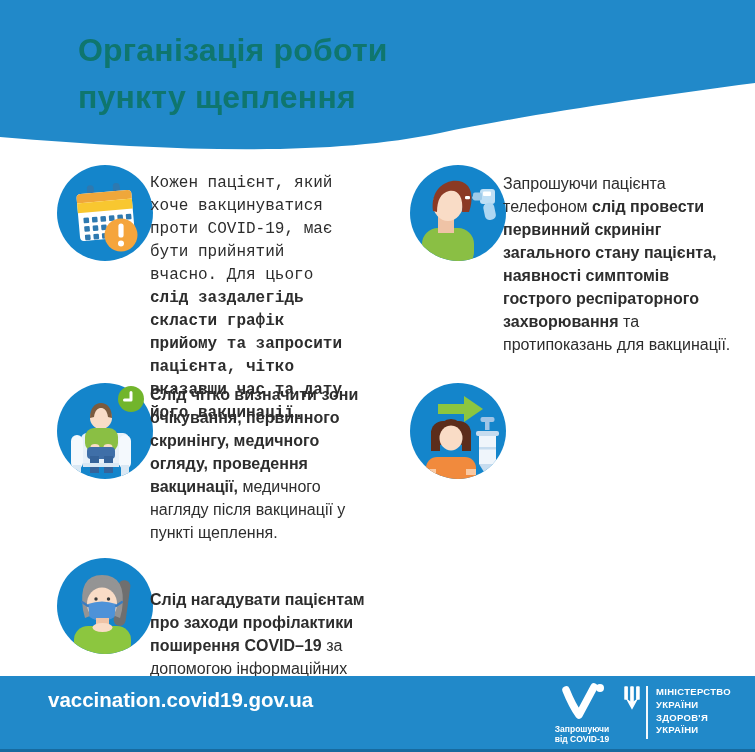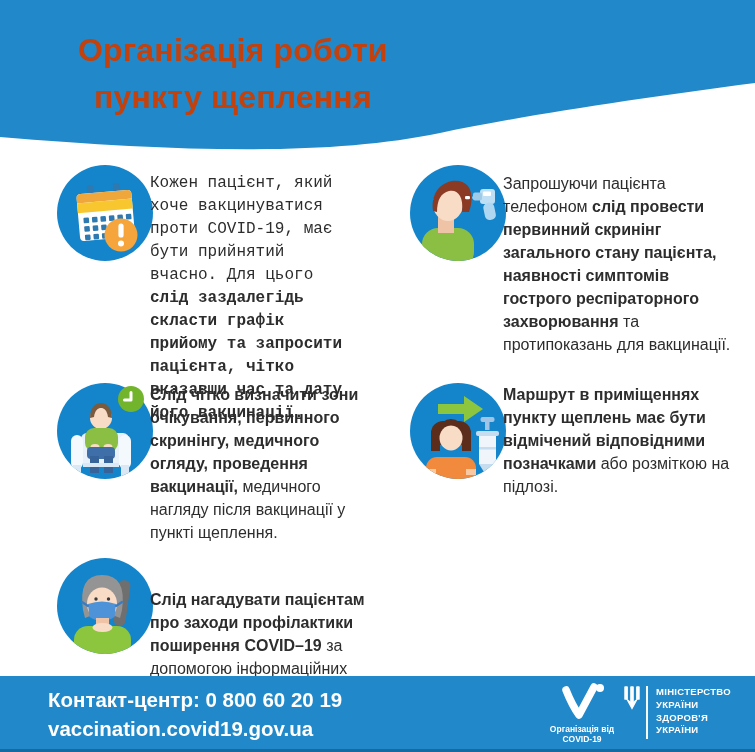--- a/index.html
+++ b/index.html
@@ -1,21 +1,21 @@
 <!DOCTYPE html>
 <html lang="uk"><head>
 <meta charset="utf-8">
 <style>
   html,body{margin:0;padding:0;background:#ffffff;font-family:"Liberation Sans",sans-serif;}
   .page{position:relative;width:755px;height:752px;background:#ffffff;overflow:hidden;}
 
   
   .header-wave{position:absolute;top:0;left:0;width:755px;height:150px;display:block;}
-  .page-title{position:absolute;left:78px;top:27px;margin:0;color:#c2410c;
-    font-size:32px;line-height:47px;font-weight:700;letter-spacing:.2px;z-index:2;text-align:center;}
+  .page-title{position:absolute;left:78px;top:27px;margin:0;color:#0f766e;
+    font-size:32px;line-height:47px;font-weight:700;letter-spacing:.2px;z-index:2;}
   .page-title span{display:block;}
 
   
   .item-icon{position:absolute;width:96px;height:96px;}
   .item-icon svg{display:block;width:96px;height:96px;}
   .item-text{position:absolute;margin:0;color:#2d2d2d;font-size:16px;line-height:23px;}
   .item-text .bold{font-weight:700;text-align:center;}
 
   .pos-icon-1{left:57px;top:165px;} .pos-text-1{left:150px;top:172px;width:208px;font-family:Liberation Mono, monospace;}
   .pos-icon-2{left:410px;top:165px;}.pos-text-2{left:503px;top:172px;width:232px;}
@@ -164,23 +164,20 @@
         <rect x="66" y="48" width="23" height="5" rx="2" fill="#c6dcef"></rect>
         <rect x="75" y="38" width="4.5" height="9" fill="#9fc4e6"></rect>
         <rect x="70.5" y="34" width="14" height="5" rx="2" fill="#9fc4e6"></rect>
         <rect x="69" y="53" width="17" height="28" fill="#eff5fb"></rect>
         <rect x="69" y="64" width="17" height="2.5" fill="#c6dcef"></rect>
         <polygon points="69,81 86,81 81,89 74,89" fill="#c6dcef"></polygon>
         <rect x="76.5" y="89" width="2.2" height="10" fill="#9fc4e6"></rect>
       </g>
     </svg>
   </span>
-  <p class="item-text pos-text-4">
-    <span class="seg bold">Маршрут в приміщеннях пункту щеплень має бути відмічений відповідними позначками</span><span class="seg"> або розміткою на підлозі.</span>
-  </p>
 
   <span class="item-icon pos-icon-5">
     <svg viewBox="0 0 96 96" aria-hidden="true">
       <defs>
           <clipPath id="cc5">
             <circle cx="48" cy="48" r="48"></circle>
           </clipPath>
         </defs>
       <circle cx="48" cy="48" r="48" fill="#1485cb"></circle>
       <g clip-path="url(#cc5)">
@@ -197,31 +194,30 @@
         <ellipse cx="45.5" cy="69.5" rx="10" ry="4.5" fill="#f9dcc6"></ellipse>
       </g>
     </svg>
   </span>
   <p class="item-text pos-text-5">
     <span class="seg bold">Слід нагадувати пацієнтам про заходи профілактики поширення COVID–19</span><span class="seg"> за допомогою інформаційних плакатів.</span>
   </p>
 
   <div class="footer">
     <div class="contact">
-      <span>Контакт-центр: 0 800 60 20 19</span>
       <span>vaccination.covid19.gov.ua</span>
     </div>
 
     <div class="vax-logo">
       <svg width="44" height="36" viewBox="0 0 44 36" aria-hidden="true">
         <path d="M6,7 C10,17 14,25 19,32 L34,4" fill="none" stroke="#ffffff" stroke-width="7.5" stroke-linecap="round" stroke-linejoin="round"></path>
         <circle cx="40" cy="5" r="4" fill="#ffffff"></circle>
       </svg>
       <div class="vax-caption">
-        <span>Організація</span>
+        <span>Запрошуючи</span>
         <span>від COVID-19</span>
       </div>
     </div>
 
     <svg class="trident" width="20" height="26" viewBox="0 0 22 28" aria-hidden="true">
       <g fill="#ffffff">
         <rect x="2.5" y="1" width="4" height="15" rx="1"></rect>
         <rect x="9" y="1" width="4" height="19" rx="1"></rect>
         <rect x="15.5" y="1" width="4" height="15" rx="1"></rect>
         <polygon points="4,14 11,27 18,14 11,19"></polygon>

